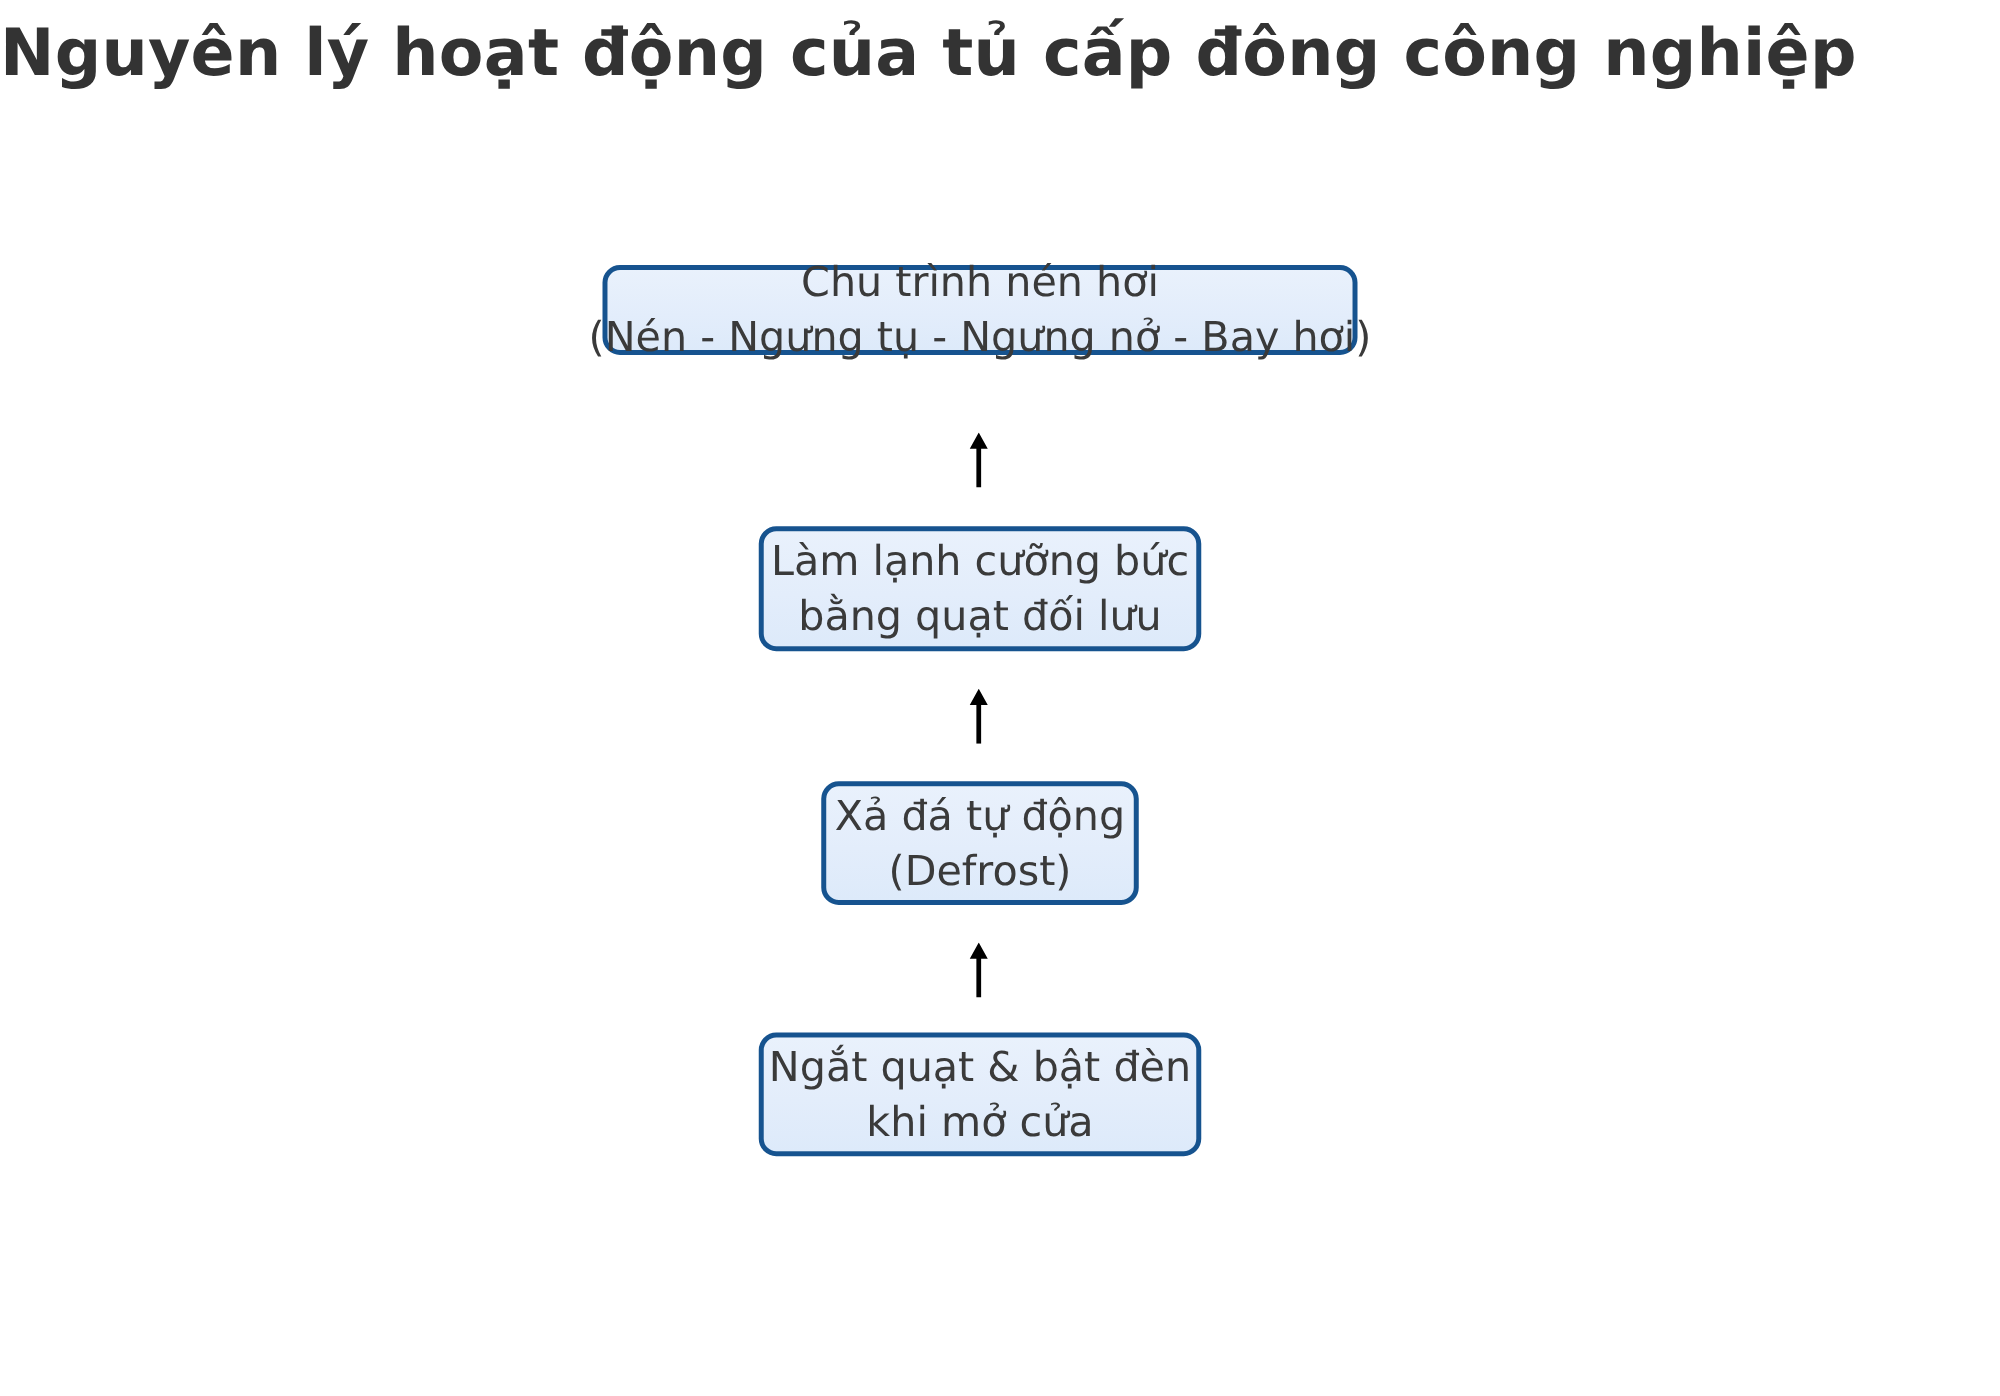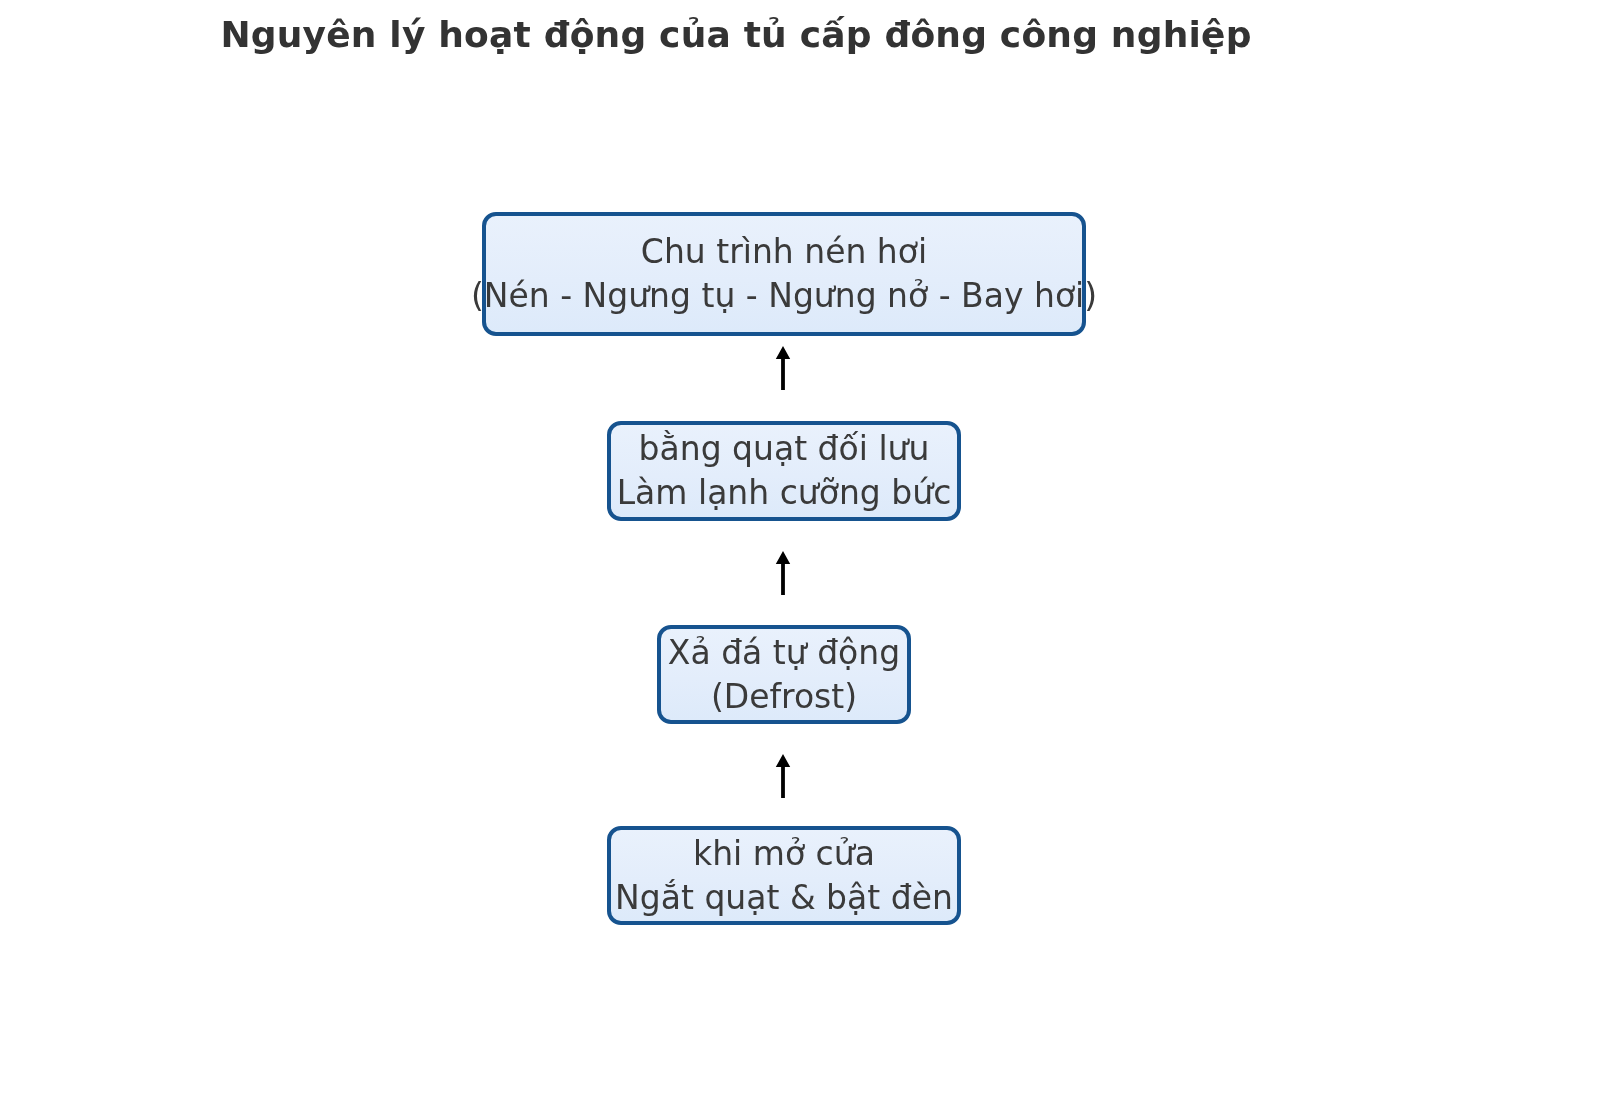--- a/index.html
+++ b/index.html
@@ -24,21 +24,21 @@
     background: #ffffff;
   }
 
   
   .page-title {
     position: absolute;
     left: 0;
     top: 14px;
     width: 1472px;
     text-align: center;
-    font-size: 36px;
+    font-size: 52px;
     font-weight: bold;
     letter-spacing: 0.2px;
     color: #333333;
     line-height: 1.15;
     white-space: pre;
   }
 
   
   .flow {
     position: absolute;
@@ -68,21 +68,21 @@
   .node .line {
     display: block;
     white-space: pre;
   }
 
   
   .node-compression {
     left: 482px;
     top: 212px;
     width: 604px;
-    height: 124px;
+    height: 72px;
   }
   .node-forced-cooling {
     left: 607px;
     top: 421px;
     width: 354px;
     height: 100px;
   }
   .node-defrost {
     left: 657px;
     top: 625px;
@@ -124,40 +124,40 @@
       <span class="line">(Nén - Ngưng tụ - Ngưng nở - Bay hơi)</span>
     </div>
 
     <div class="arrow arrow-1">
       <svg width="16" height="44" viewBox="0 0 16 44" aria-hidden="true">
         <path d="M8 0 L15.2 13 L9.9 13 L9.9 44 L6.1 44 L6.1 13 L0.8 13 Z" fill="#000000"></path>
       </svg>
     </div>
 
     <div class="node node-forced-cooling">
+      <span class="line">Làm lạnh cưỡng bức</span>
       <span class="line">bằng quạt đối lưu</span>
-      <span class="line">Làm lạnh cưỡng bức</span>
     </div>
 
     <div class="arrow arrow-2">
       <svg width="16" height="44" viewBox="0 0 16 44" aria-hidden="true">
         <path d="M8 0 L15.2 13 L9.9 13 L9.9 44 L6.1 44 L6.1 13 L0.8 13 Z" fill="#000000"></path>
       </svg>
     </div>
 
     <div class="node node-defrost">
       <span class="line">Xả đá tự động</span>
       <span class="line">(Defrost)</span>
     </div>
 
     <div class="arrow arrow-3">
       <svg width="16" height="44" viewBox="0 0 16 44" aria-hidden="true">
         <path d="M8 0 L15.2 13 L9.9 13 L9.9 44 L6.1 44 L6.1 13 L0.8 13 Z" fill="#000000"></path>
       </svg>
     </div>
 
     <div class="node node-door-switch">
+      <span class="line">Ngắt quạt &amp; bật đèn</span>
       <span class="line">khi mở cửa</span>
-      <span class="line">Ngắt quạt &amp; bật đèn</span>
     </div>
 
   </div>
 </div>
 
 </body></html>

